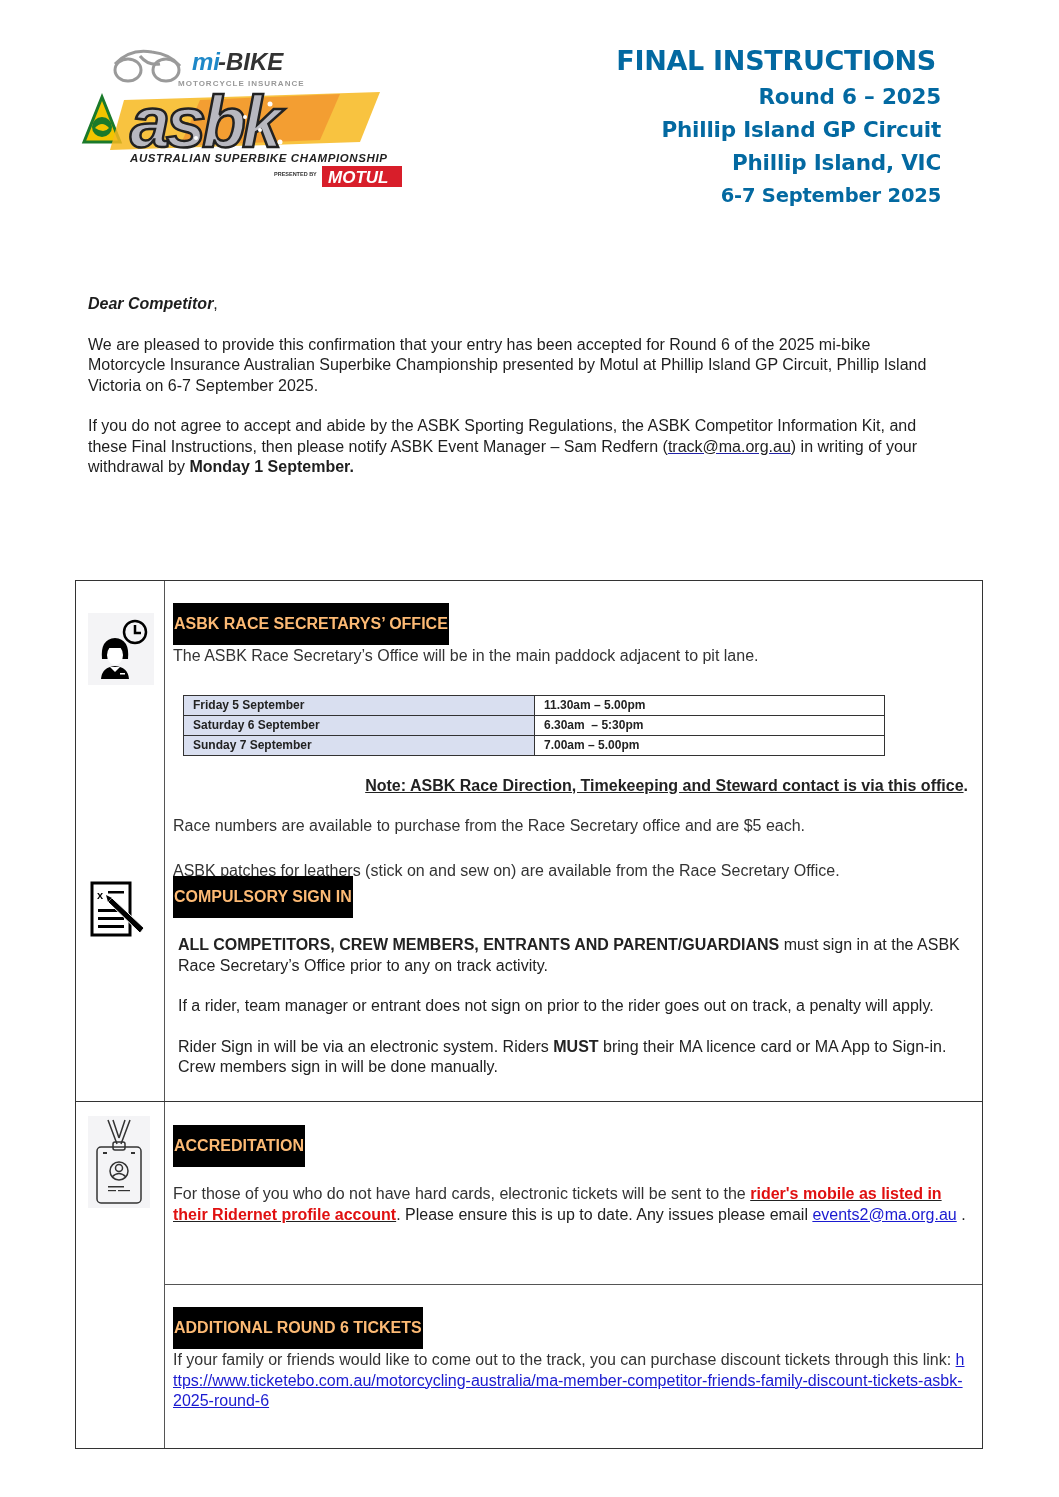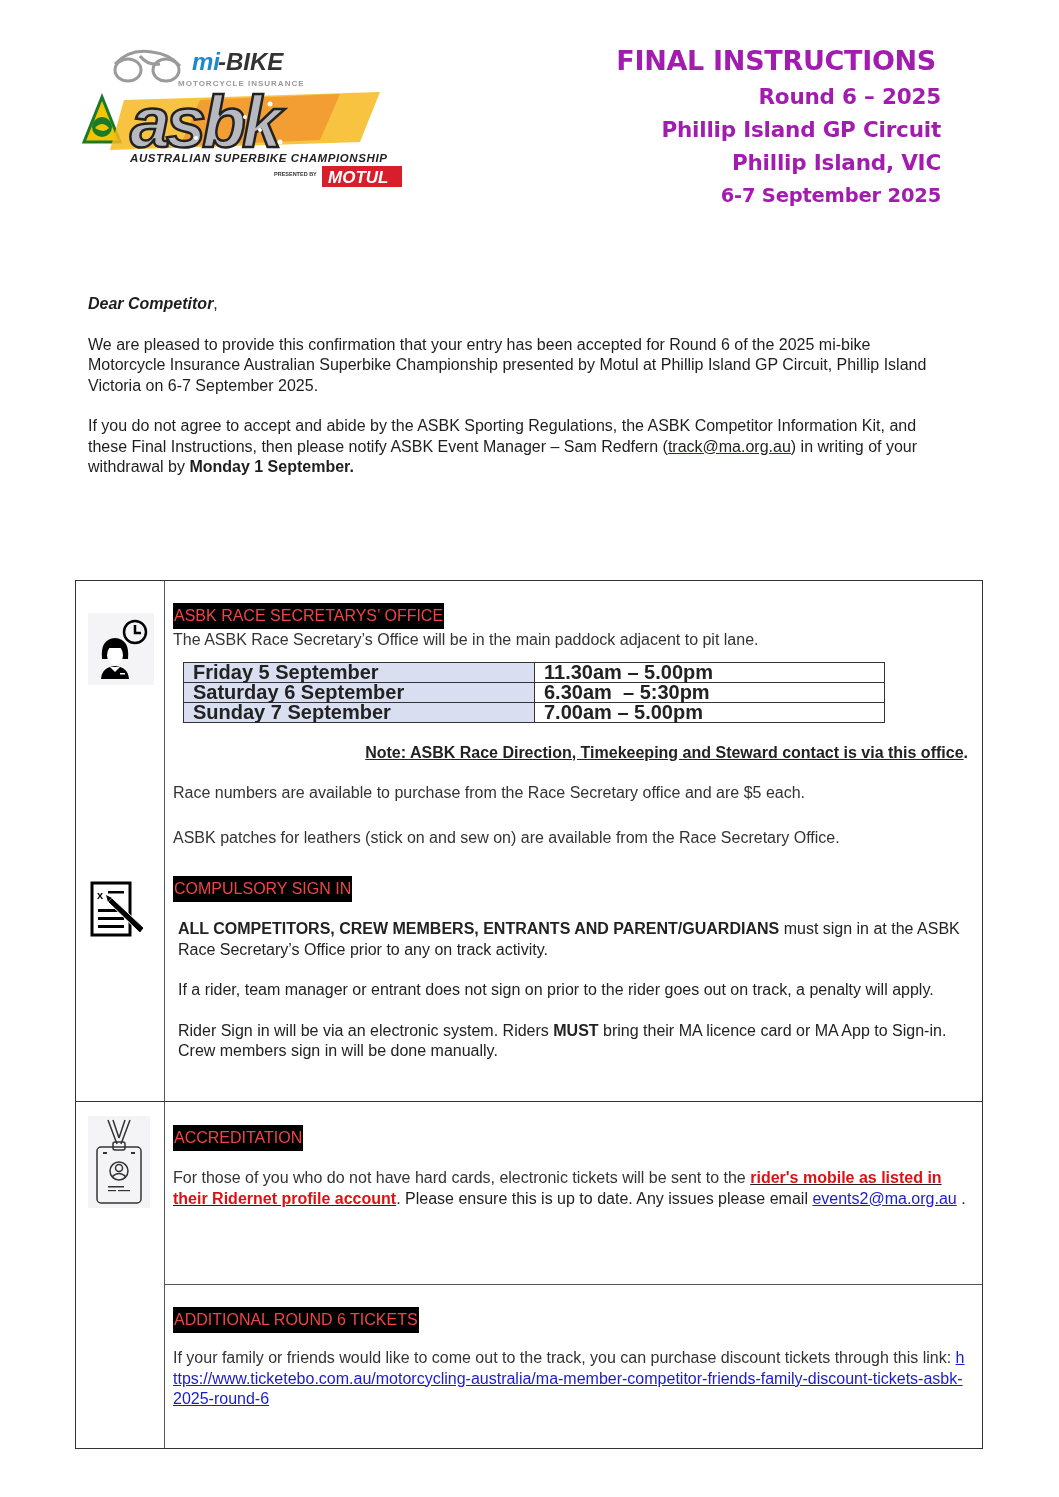--- a/index.html
+++ b/index.html
@@ -1,20 +1,20 @@
 <!DOCTYPE html>
 <html><head>
 <meta charset="utf-8">
 <style>
   html, body { margin: 0; padding: 0; background: #ffffff; }
   body { width: 1059px; height: 1497px; position: relative; overflow: hidden; color: #1a1a1a; }
 
   
   .logo { position: absolute; left: 80px; top: 42px; width: 356px; height: 145px; background: #ffffff; }
-  .title-block { position: absolute; right: 118px; top: 42px; text-align: right; font-family: "DejaVu Sans", sans-serif; font-weight: bold; color: #a21caf; }
+  .title-block { position: absolute; right: 118px; top: 42px; text-align: right; font-family: "DejaVu Sans", sans-serif; font-weight: bold; color: #0369a1; }
   .title-main { font-size: 27px; line-height: 38px; letter-spacing: -0.3px; margin-right: 5px; }
   .title-sub { font-size: 21.5px; line-height: 33px; letter-spacing: -0.2px; }
   .title-date { font-size: 19.5px; line-height: 33px; letter-spacing: -0.2px; }
 
   
   .letter { position: absolute; left: 88px; top: 294px; width: 860px; font-family: "Liberation Sans", sans-serif; font-size: 16px; line-height: 20.5px; color: #1e1e1e; }
   .letter p { margin: 0 0 20px 0; }
   .letter .salutation { font-weight: bold; font-style: italic; }
   a.link { color: #1a1ad0; text-decoration: underline; }
   .letter a.link { color: #1e1e1e; text-decoration-color: #2222aa; }
@@ -22,26 +22,26 @@
   
   .main-table { position: absolute; left: 75px; top: 580px; width: 908px; height: 869px; border: 1.5px solid #333; box-sizing: border-box; }
   .vline { position: absolute; left: 88px; top: 0; bottom: 0; width: 0; border-left: 1.5px solid #555; }
   .hline1 { position: absolute; left: 0; right: 0; top: 520px; border-top: 1.5px solid #333; }
   .hline2 { position: absolute; left: 88px; right: 0; top: 703px; border-top: 1.5px solid #555; }
 
   .icon-box { position: absolute; background: #f4f4f6; }
   .icon-box svg { display: block; }
 
   .cell { position: absolute; left: 97px; right: 14px; font-family: "Liberation Sans", sans-serif; font-size: 16px; line-height: 20.5px; color: #222; }
-  .hl { background: #000; color: #ef4444; font-weight: normal; padding: 4px 1px; display: inline-block; line-height: 18px; }
+  .hl { background: #000; color: #fdba74; font-weight: bold; padding: 12px 1px; display: inline-block; line-height: 18px; }
   .cell p { margin: 0; }
   .gray { color: #333; }
 
   
-  .sched { border-collapse: collapse; margin: 11px 0 0 10px; width: 702px; font-family: "Liberation Sans", sans-serif; font-weight: bold; font-size: 20px; color: #222; }
+  .sched { border-collapse: collapse; margin: 28px 0 0 10px; width: 702px; font-family: "Liberation Sans", sans-serif; font-weight: bold; font-size: 12px; color: #222; }
   .sched td { border: 1.5px solid #333; padding: 0 9px; height: 19px; line-height: 19px; }
   .sched td.day { background: #d9dff0; width: 332px; }
   .sched td.time { background: #ffffff; }
 
   .red-bold { color: #e01010; font-weight: bold; text-decoration: underline; text-decoration-color: #222; }
   .under-bold { font-weight: bold; text-decoration: underline; }
 </style>
 </head>
 <body>
 
@@ -178,15 +178,15 @@
     </div>
   </div>
 
   <div class="cell" style="top:544px;">
     <span class="hl">ACCREDITATION</span>
     <p style="margin-top:17px;"><span class="gray">For those of you who do not have hard cards, electronic tickets will be sent to the </span><span class="red-bold">rider's mobile as listed in their Ridernet profile account</span><span>.  Please ensure this is up to date.  Any issues please email </span><a class="link">events2@ma.org.au</a><span> .</span></p>
   </div>
 
   <div class="cell" style="top:726px;">
     <span class="hl">ADDITIONAL ROUND 6 TICKETS</span>
-    <p class="gray" style="margin-top:15px;"><span>If your family or friends would like to come out to the track, you can purchase discount tickets through this link: </span><a class="link" style="word-break:break-all;">https://www.ticketebo.com.au/motorcycling-australia/ma-member-competitor-friends-family-discount-tickets-asbk-2025-round-6</a></p>
+    <p class="gray" style="margin-top:1px;"><span>If your family or friends would like to come out to the track, you can purchase discount tickets through this link: </span><a class="link" style="word-break:break-all;">https://www.ticketebo.com.au/motorcycling-australia/ma-member-competitor-friends-family-discount-tickets-asbk-2025-round-6</a></p>
   </div>
 </div>
 
 </body></html>

